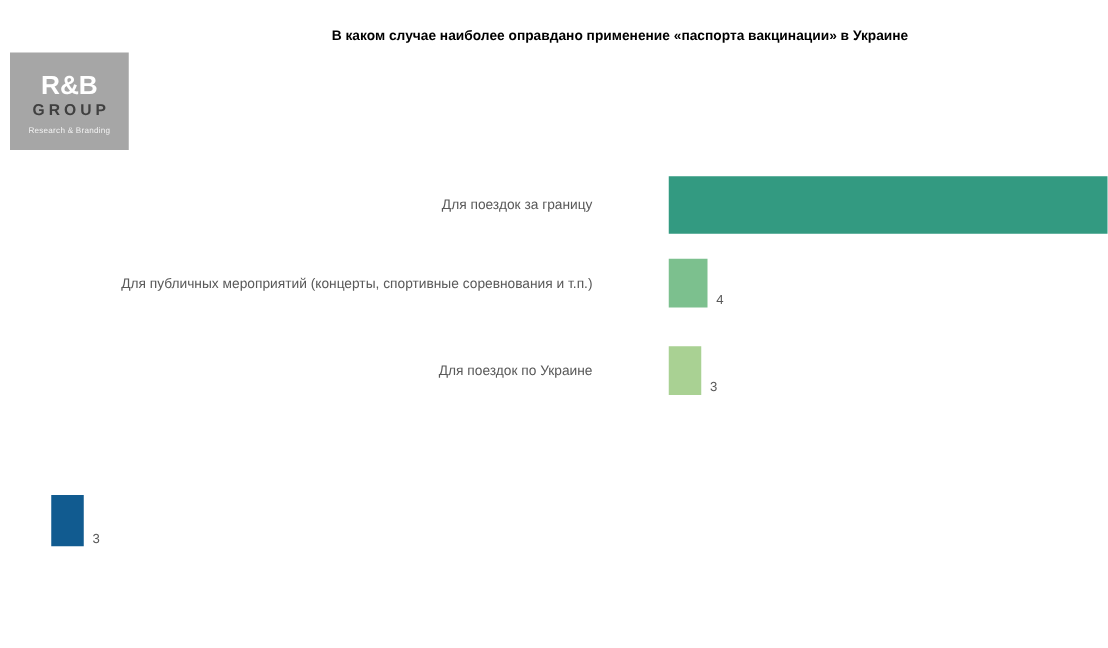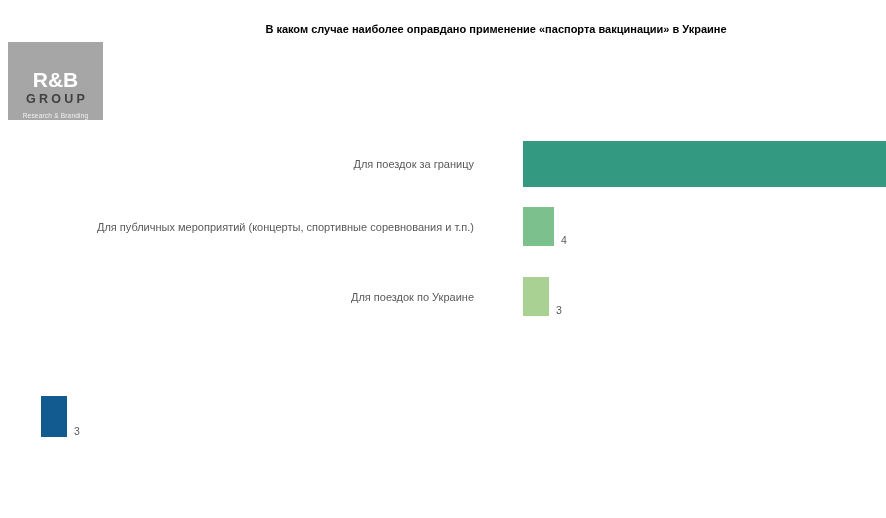--- a/index.html
+++ b/index.html
@@ -20,21 +20,21 @@
     position: absolute;
     left: 8px;
     top: 42px;
     width: 95px;
     height: 78px;
     background: #a6a6a6;
     color: #ffffff;
     display: flex;
     flex-direction: column;
     align-items: center;
-    justify-content: flex-end;
+    justify-content: center;
     box-sizing: border-box;
     padding-top: 4px;
   }
   #logo-mark {
     font-size: 21px;
     font-weight: bold;
     letter-spacing: 0px;
     line-height: 21px;
     color: #ffffff;
   }
@@ -75,20 +75,21 @@
     top: 132px;
     width: 886px;
     height: 380px;
   }
   .bar-row {
     position: absolute;
     left: 0;
     width: 886px;
     display: flex;
     align-items: center;
+    gap: 12px;
   }
   .cat-label {
     width: 482px;
     padding-right: 8px;
     box-sizing: border-box;
     text-align: right;
     font-size: 11px;
     color: #595959;
     line-height: 14px;
     flex: 0 0 auto;

